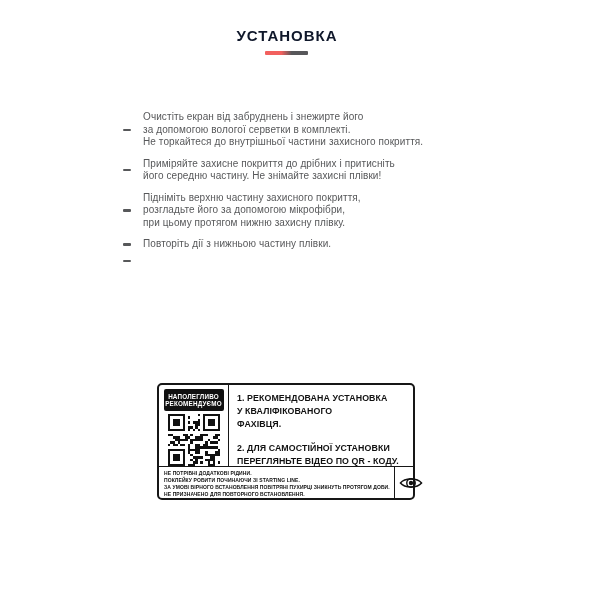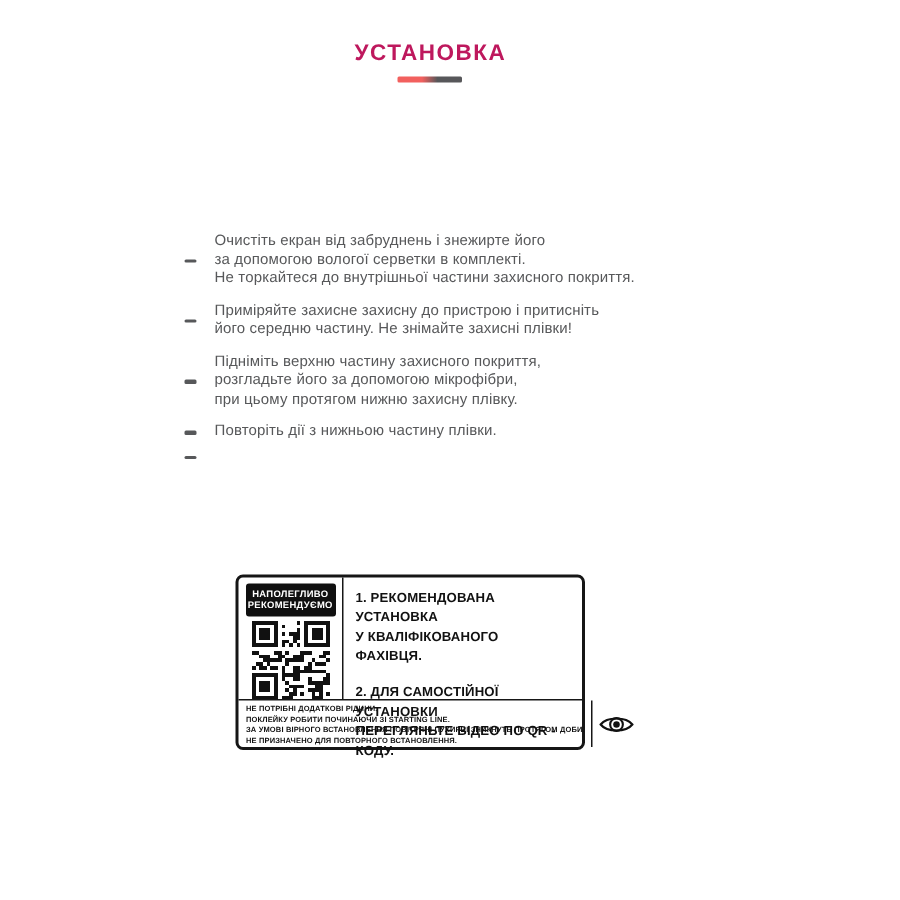--- a/index.html
+++ b/index.html
@@ -20,36 +20,35 @@
     position: absolute;
     left: 0; top: 27px;
     width: 574px;
     text-align: center;
   }
   .title {
     margin: 0;
     font-size: 15px;
     font-weight: 700;
     letter-spacing: 1px;
-    color: #be185d;
+    color: #0f172a;
   }
   .title-divider {
     position: absolute;
     left: 265px; top: 51px;
     width: 43px; height: 4px;
     background: linear-gradient(90deg, #f2605e 0%, #f2605e 38%, #57575a 62%, #57575a 100%);
     border-radius: 1px;
   }
 
   
   .steps {
     position: absolute;
     left: 123px; top: 111px;
     width: 400px;
-    margin-top: 44px;
   }
   .step {
     display: flex;
     align-items: center;
     margin-bottom: 9px;
   }
   .dash {
     flex: none;
     width: 8px; height: 2.5px;
     background: #57585a;
@@ -62,21 +61,21 @@
     line-height: 12.5px;
     color: #57585a;
     letter-spacing: 0.1px;
     white-space: pre-line;
   }
 
   
   .rec-box {
     position: absolute;
     left: 157px; top: 383px;
-    width: 233px; height: 117px;
+    width: 258px; height: 117px;
     box-sizing: border-box;
     border: 2px solid #161616;
     border-radius: 5px;
     background: #ffffff;
     display: flex;
     flex-direction: column;
   }
   .rec-top {
     flex: 1;
     display: flex;
@@ -163,21 +162,21 @@
 
   <div class="steps">
     <div class="step">
       <span class="dash"></span>
       <p class="step-text">Очистіть екран від забруднень і знежирте його
 за допомогою вологої серветки в комплекті.
 Не торкайтеся до внутрішньої частини захисного покриття.</p>
     </div>
     <div class="step">
       <span class="dash"></span>
-      <p class="step-text">Приміряйте захисне захисну до пристрою і притисніть
+      <p class="step-text">Приміряйте захисне покриття до дрібних і притисніть
 його середню частину. Не знімайте захисні плівки!</p>
     </div>
     <div class="step">
       <span class="dash"></span>
       <p class="step-text">Підніміть верхню частину захисного покриття,
 розгладьте його за допомогою мікрофібри,
 при цьому протягом нижню захисну плівку.</p>
     </div>
     <div class="step">
       <span class="dash"></span>

